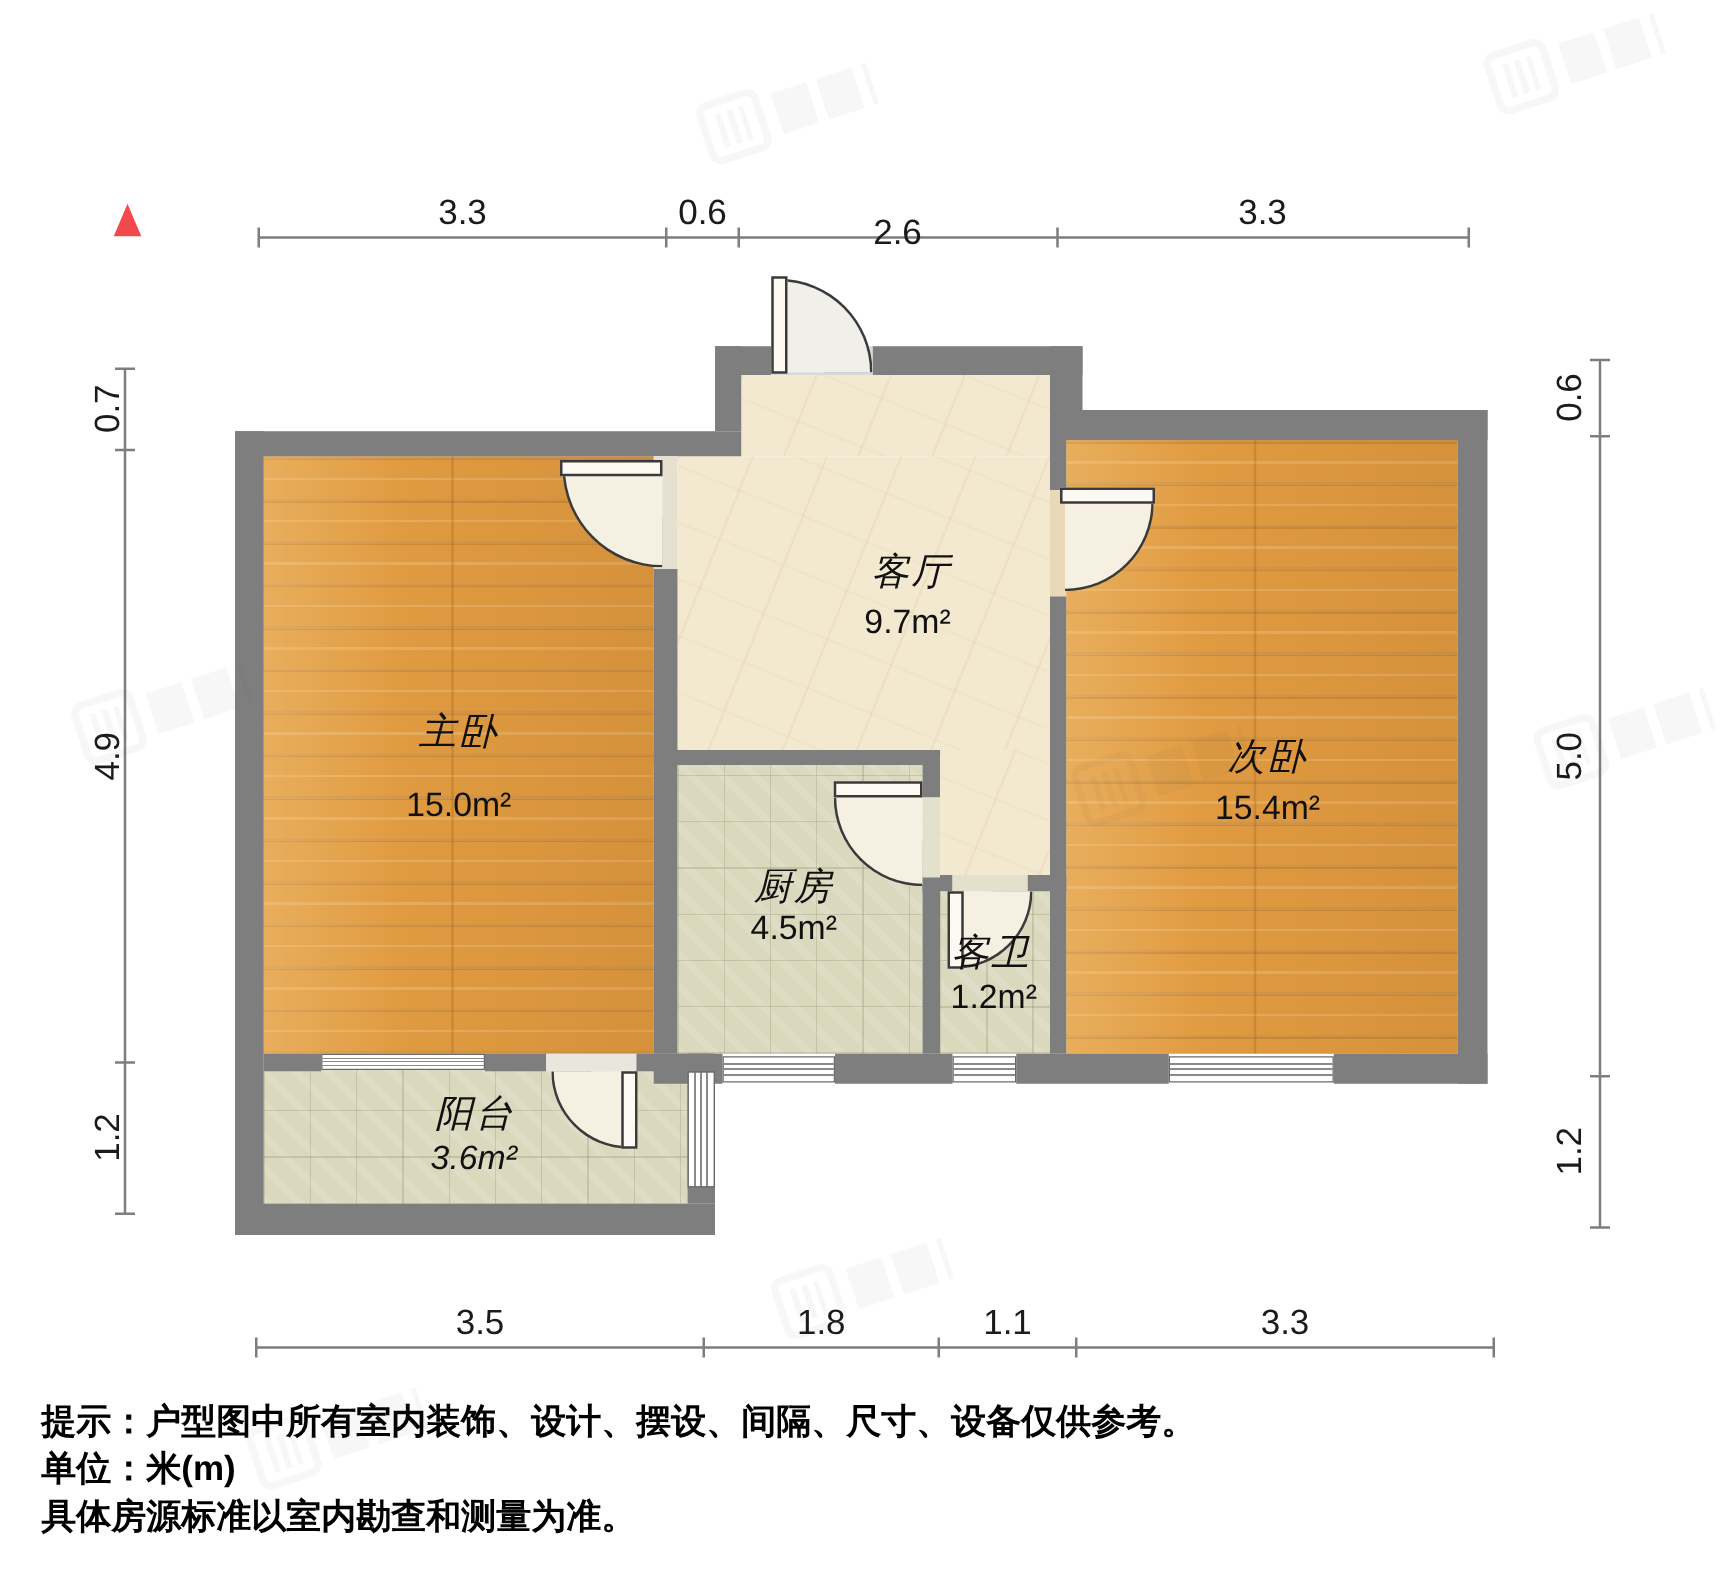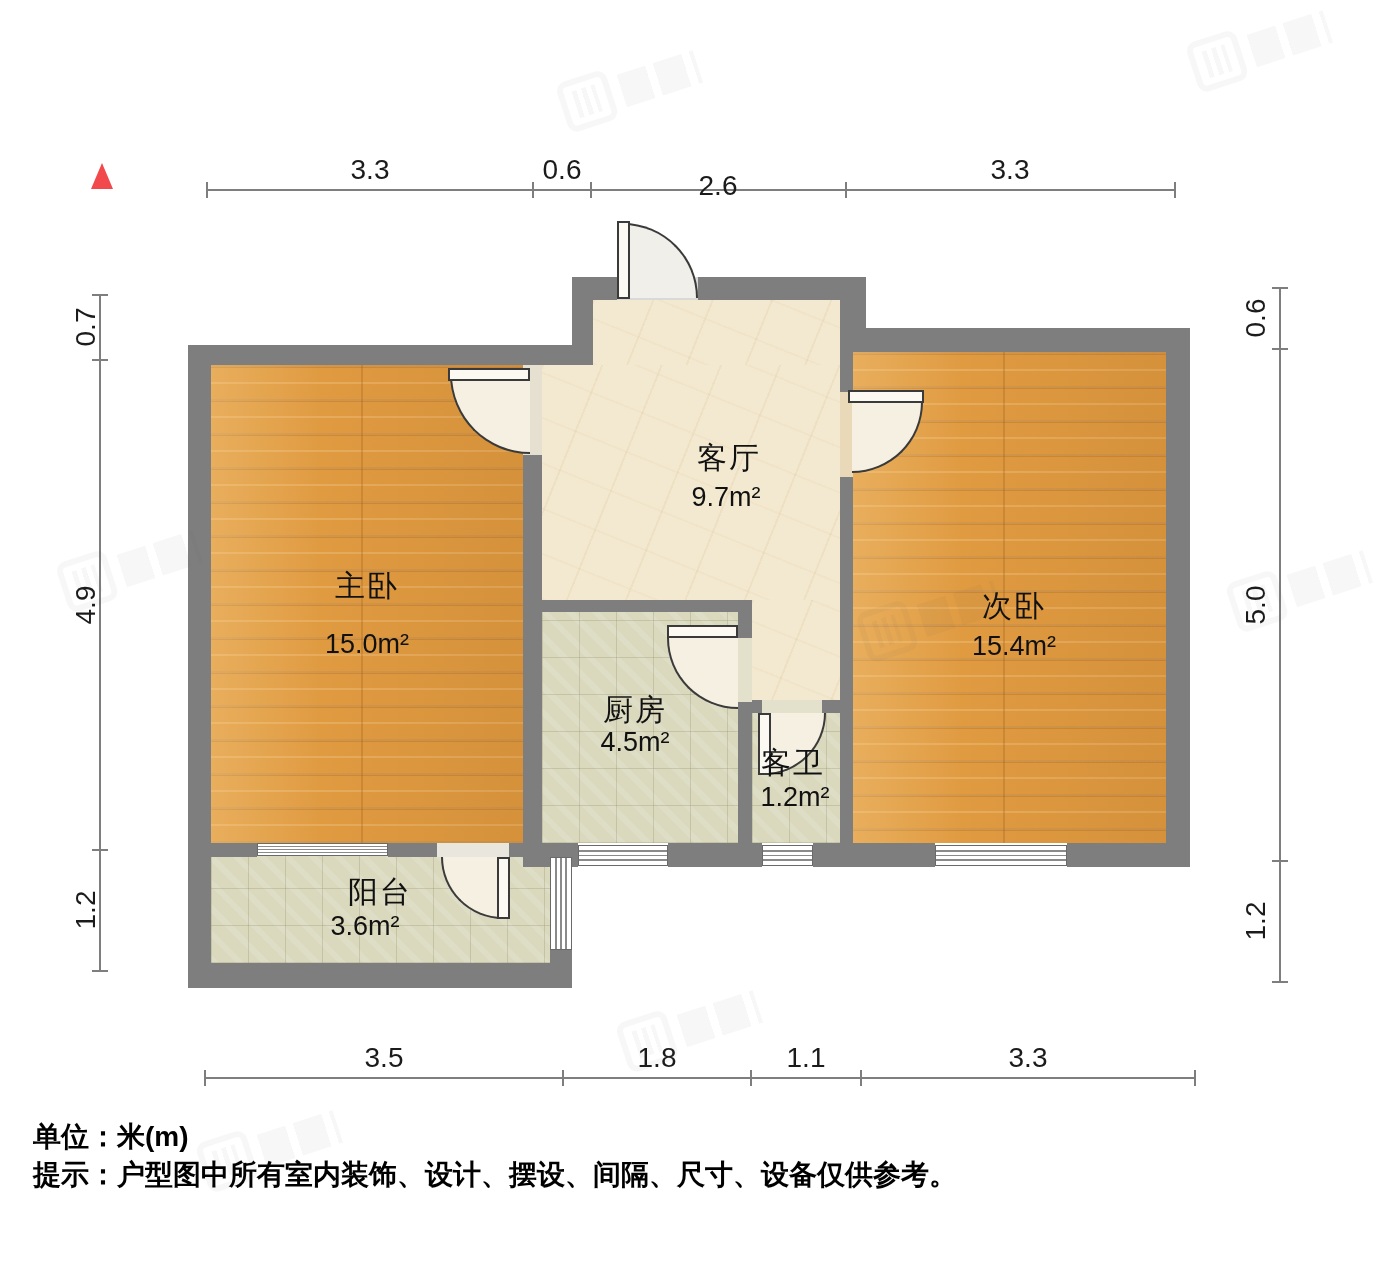--- a/index.html
+++ b/index.html
@@ -31,21 +31,21 @@
   .quarter{position:absolute;background:#F5F0E2;box-sizing:border-box;}
   .q-bl{border-left:2px solid #3a3a3a;border-bottom:2px solid #3a3a3a;border-radius:0 0 0 100%;}
   .q-br{border-right:2px solid #3a3a3a;border-bottom:2px solid #3a3a3a;border-radius:0 0 100% 0;}
   .q-tr{border-top:2px solid #3a3a3a;border-right:2px solid #3a3a3a;border-radius:0 100% 0 0;}
   .dim-line{position:absolute;background:#7E7E7E;}
   .tick{position:absolute;background:#7E7E7E;}
   .dim-label{position:absolute;width:120px;height:32px;line-height:32px;text-align:center;
     font-size:28px;color:#1b1b1b;font-weight:500;}
   .dim-label-v{transform:rotate(-90deg);}
   .room-name{position:absolute;width:180px;height:36px;line-height:36px;text-align:center;
-    font-size:30px;color:#111;font-weight:500;letter-spacing:2px;}
+    font-size:30px;color:#111;font-weight:500;letter-spacing:2px;font-style:italic;}
   .room-area{position:absolute;width:180px;height:32px;line-height:32px;text-align:center;
     font-size:27px;color:#111;font-weight:400;}
   .notes{position:absolute;left:33px;top:1118px;font-size:28px;line-height:38px;color:#000;font-weight:700;}
   .north-triangle{position:absolute;left:91px;top:163px;width:0;height:0;
     border-left:11px solid transparent;border-right:11px solid transparent;border-bottom:26px solid #F2494C;}
   .watermark{position:absolute;width:150px;height:60px;opacity:0.045;transform:rotate(-18deg);pointer-events:none;}
   .watermark .wm-box{position:absolute;left:0;top:0;width:52px;height:52px;border:6px solid #555;border-radius:10px;box-sizing:border-box;}
   .watermark .wm-bars{position:absolute;left:14px;top:12px;width:24px;height:28px;
     background:repeating-linear-gradient(90deg,#555 0 5px,transparent 5px 10px);}
   .watermark .wm-text{position:absolute;left:62px;top:10px;width:80px;height:34px;
@@ -133,21 +133,21 @@
   <div class="room-name" style="left:924px;top:588px;">次卧</div>
   <div class="room-area" style="left:924px;top:630px;">15.4m²</div>
 
   <div class="room-name" style="left:545px;top:692px;text-align:center;">厨房</div>
   <div class="room-area" style="left:545px;top:726px;">4.5m²</div>
 
   <div class="room-name" style="left:703px;top:745px;">客卫</div>
   <div class="room-area" style="left:705px;top:781px;">1.2m²</div>
 
   <div class="room-name" style="left:290px;top:874px;">阳台</div>
-  <div class="room-area" style="left:275px;top:910px;">3.6m²</div>
+  <div class="room-area" style="left:289px;top:910px;font-style:italic;">3.6m²</div>
 
   <div class="dim-line" style="left:207px;top:189px;width:968px;height:2px;"></div>
   <div class="tick" style="left:206px;top:182px;width:2px;height:16px;"></div>
   <div class="tick" style="left:532px;top:182px;width:2px;height:16px;"></div>
   <div class="tick" style="left:590px;top:182px;width:2px;height:16px;"></div>
   <div class="tick" style="left:845px;top:182px;width:2px;height:16px;"></div>
   <div class="tick" style="left:1174px;top:182px;width:2px;height:16px;"></div>
   <div class="dim-label" style="left:310px;top:154px;">3.3</div>
   <div class="dim-label" style="left:502px;top:154px;">0.6</div>
   <div class="dim-label" style="left:658px;top:170px;">2.6</div>
@@ -176,22 +176,23 @@
   <div class="dim-line" style="left:1279px;top:288px;width:2px;height:694px;"></div>
   <div class="tick" style="left:1272px;top:287px;width:16px;height:2px;"></div>
   <div class="tick" style="left:1272px;top:348px;width:16px;height:2px;"></div>
   <div class="tick" style="left:1272px;top:860px;width:16px;height:2px;"></div>
   <div class="tick" style="left:1272px;top:981px;width:16px;height:2px;"></div>
   <div class="dim-label dim-label-v" style="left:1196px;top:302px;">0.6</div>
   <div class="dim-label dim-label-v" style="left:1196px;top:589px;">5.0</div>
   <div class="dim-label dim-label-v" style="left:1196px;top:905px;">1.2</div>
 
   <div class="notes">
+    <div>提示：户型图中所有室内装饰、设计、摆设、间隔、尺寸、设备仅供参考。</div>
     <div>单位：米(m)</div>
-    <div>提示：户型图中所有室内装饰、设计、摆设、间隔、尺寸、设备仅供参考。</div>
+    <div>具体房源标准以室内勘查和测量为准。</div>
   </div>
 
   <div class="watermark" style="left:560px;top:60px;">
       <div class="wm-box"></div>
       <div class="wm-bars"></div>
       <div class="wm-text"></div>
     </div>
   <div class="watermark" style="left:1190px;top:20px;">
       <div class="wm-box"></div>
       <div class="wm-bars"></div>

